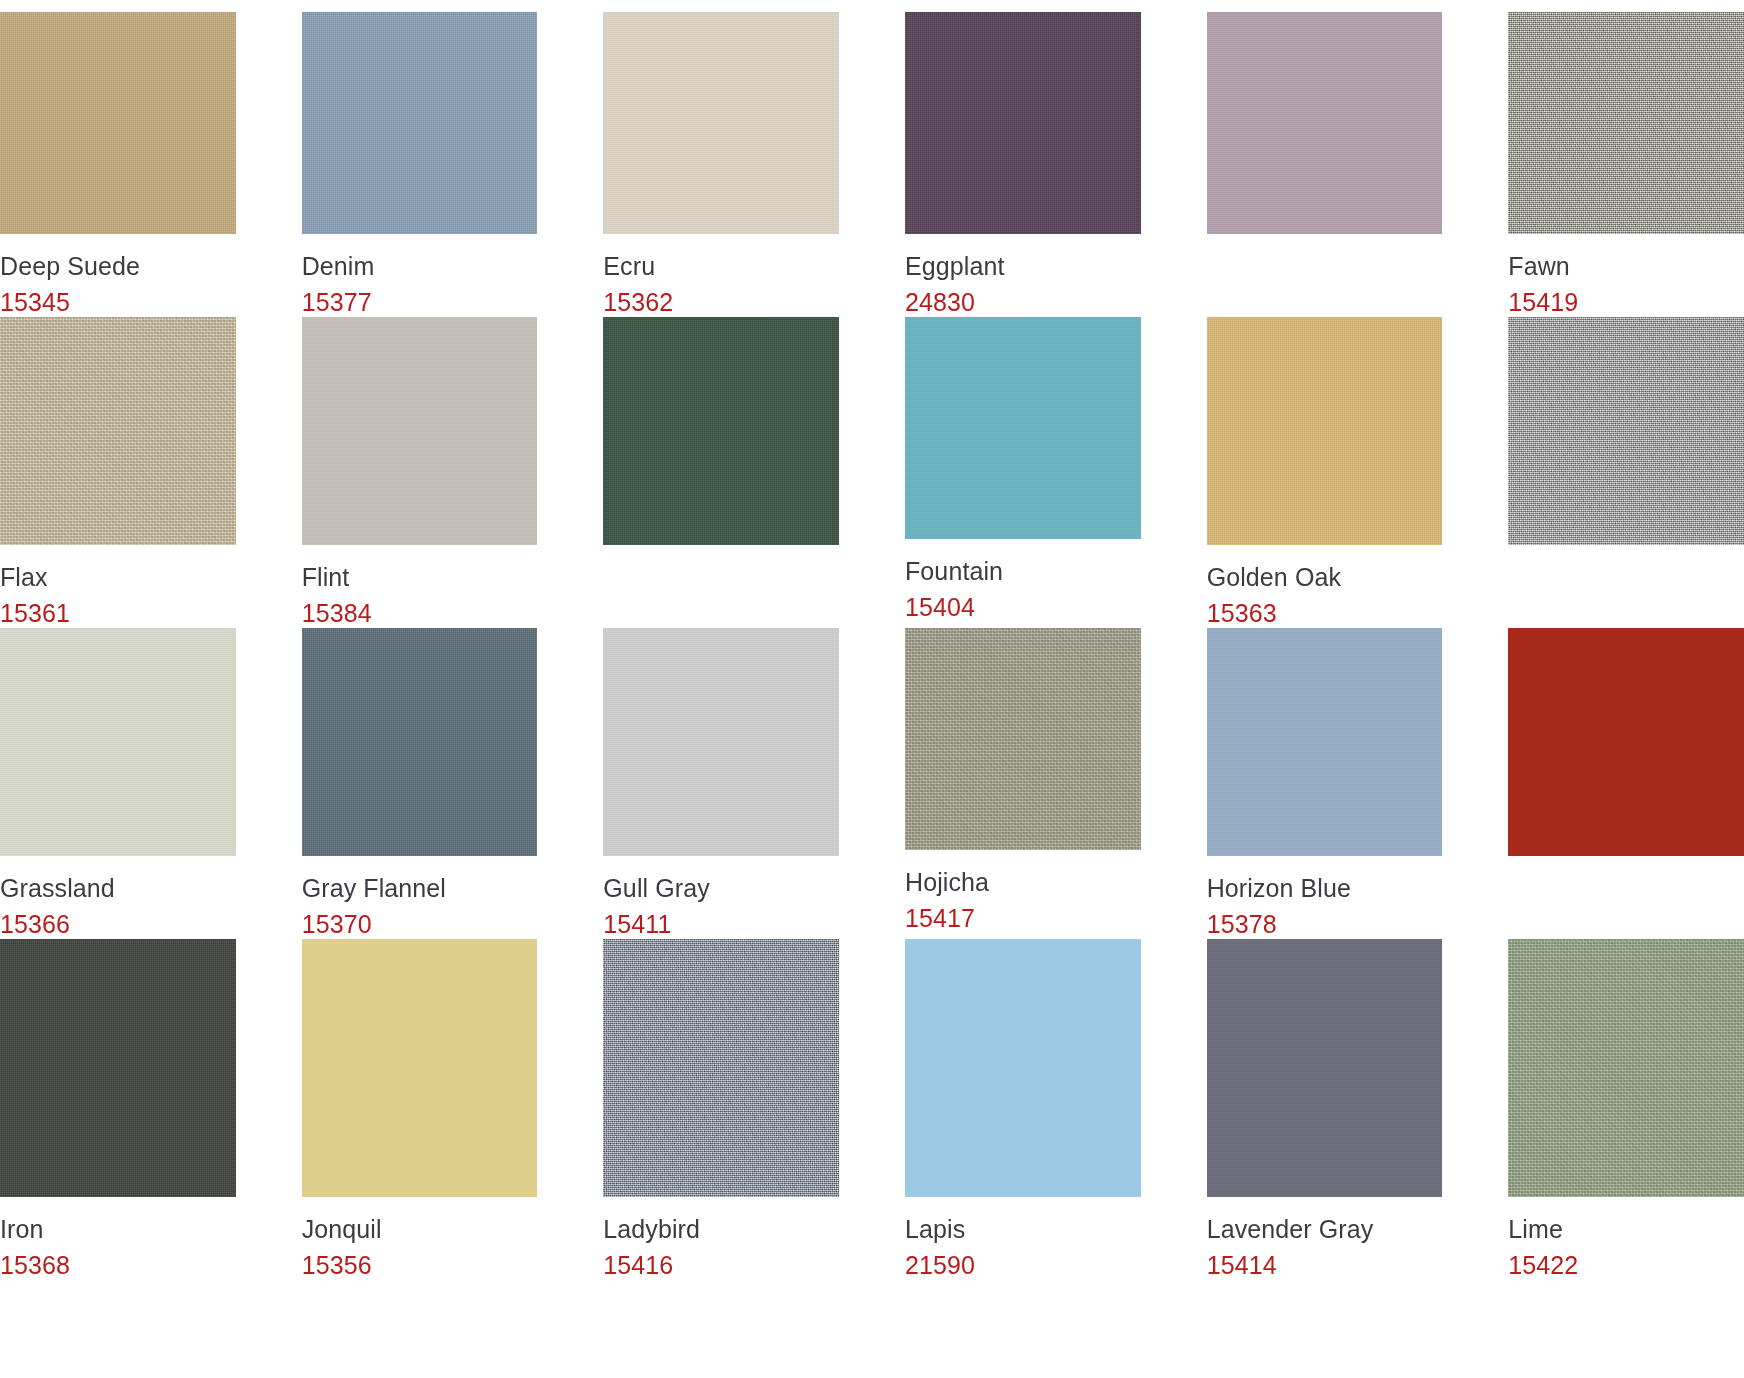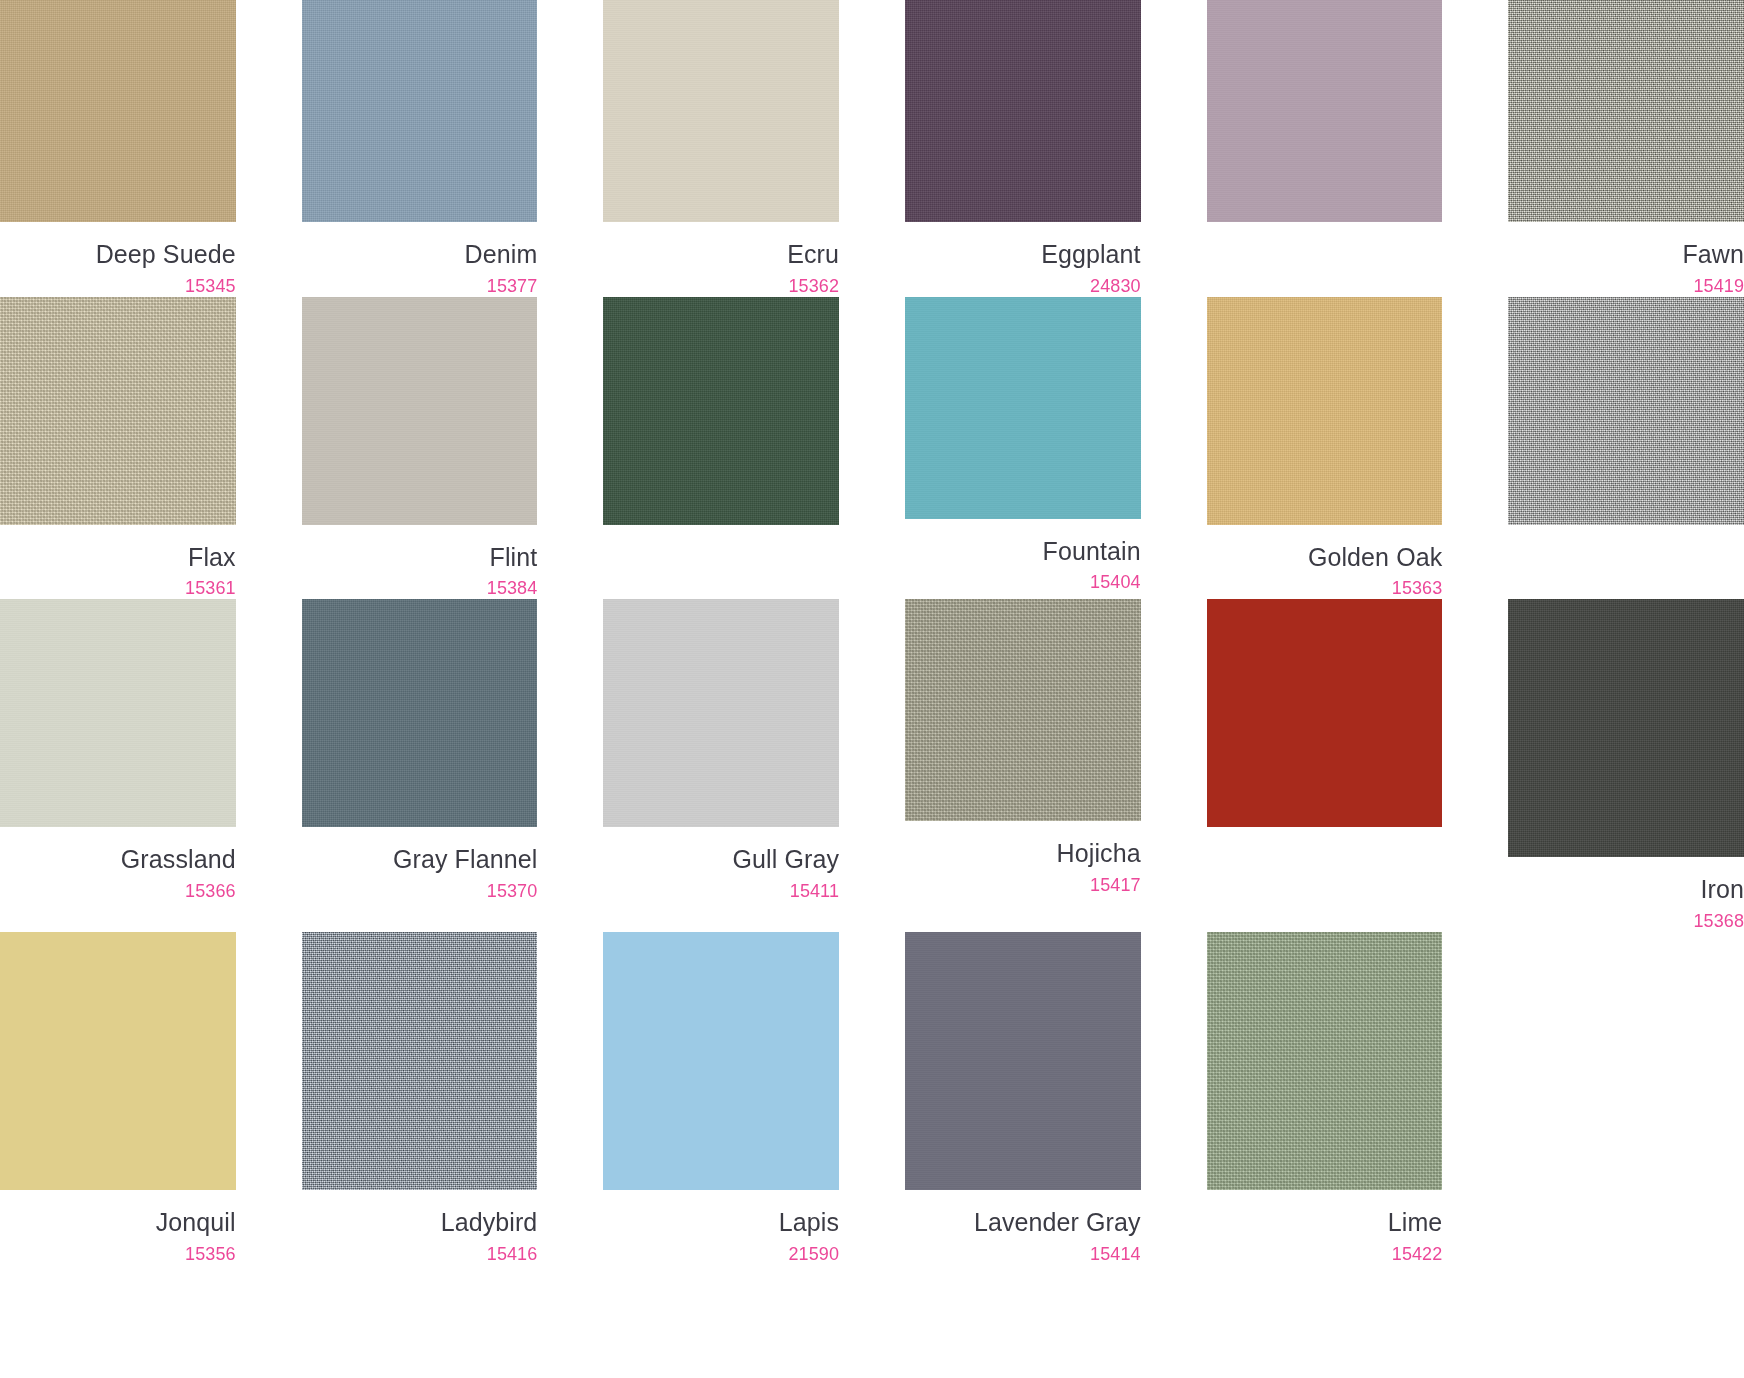--- a/index.html
+++ b/index.html
@@ -14,23 +14,22 @@
     width: 1744px;
     height: 1378px;
     overflow: hidden;
   }
 
   .swatch-grid {
     display: grid;
     grid-template-columns: repeat(6, 1fr);
     column-gap: 66px;
     row-gap: 0;
-    padding: 0 0 0 0;
+    padding: 12px 0 0 0;
     width: 1744px;
-    text-align: right;
   }
 
   .swatch-cell {
     position: relative;
   }
 
   .chip {
     width: 100%;
     display: block;
     border: 0;
@@ -73,23 +72,23 @@
   }
   .swatch-name {
     font-size: 25px;
     line-height: 1.18;
     color: #3b3b44;
     letter-spacing: 0.1px;
     font-weight: 400;
     white-space: nowrap;
   }
   .swatch-code {
-    font-size: 18px;
+    font-size: 25px;
     line-height: 1.18;
-    color: #ec4899;
+    color: #b91c1c;
     letter-spacing: 0.1px;
     font-weight: 400;
     margin-top: 6px;
   }
 
   
   .col-first .chip { margin-left: 0; }
 </style>
 </head>
 <body>
@@ -221,20 +220,29 @@
     <div class="swatch-cell row-3">
       <div class="chip tex-coarse" style="height: 222px; background-color: rgb(181, 179, 156); margin-top: 0px; margin-right: 32px; margin-left: 0px;">
         <div class="chip-inner"></div>
       </div>
       <div class="label-block">
         <div class="swatch-name">Hojicha</div>
         <div class="swatch-code">15417</div>
       </div>
     </div>
     <div class="swatch-cell row-3">
+      <div class="chip tex-smooth" style="height: 228px; background-color: rgb(151, 174, 200); margin-top: 0px; margin-right: 0px; margin-left: 0px;">
+        <div class="chip-inner"></div>
+      </div>
+      <div class="label-block">
+        <div class="swatch-name">Horizon Blue</div>
+        <div class="swatch-code">15378</div>
+      </div>
+    </div>
+    <div class="swatch-cell row-3">
       <div class="chip tex-flat" style="height: 228px; background-color: rgb(168, 42, 28); margin-top: 0px; margin-right: 0px; margin-left: 0px;">
         <div class="chip-inner"></div>
       </div>
     </div>
     <div class="swatch-cell row-4 col-first">
       <div class="chip tex-weave" style="height: 258px; background-color: rgb(66, 68, 64); margin-top: 0px; margin-right: 32px; margin-left: 0px;">
         <div class="chip-inner"></div>
       </div>
       <div class="label-block">
         <div class="swatch-name">Iron</div>

